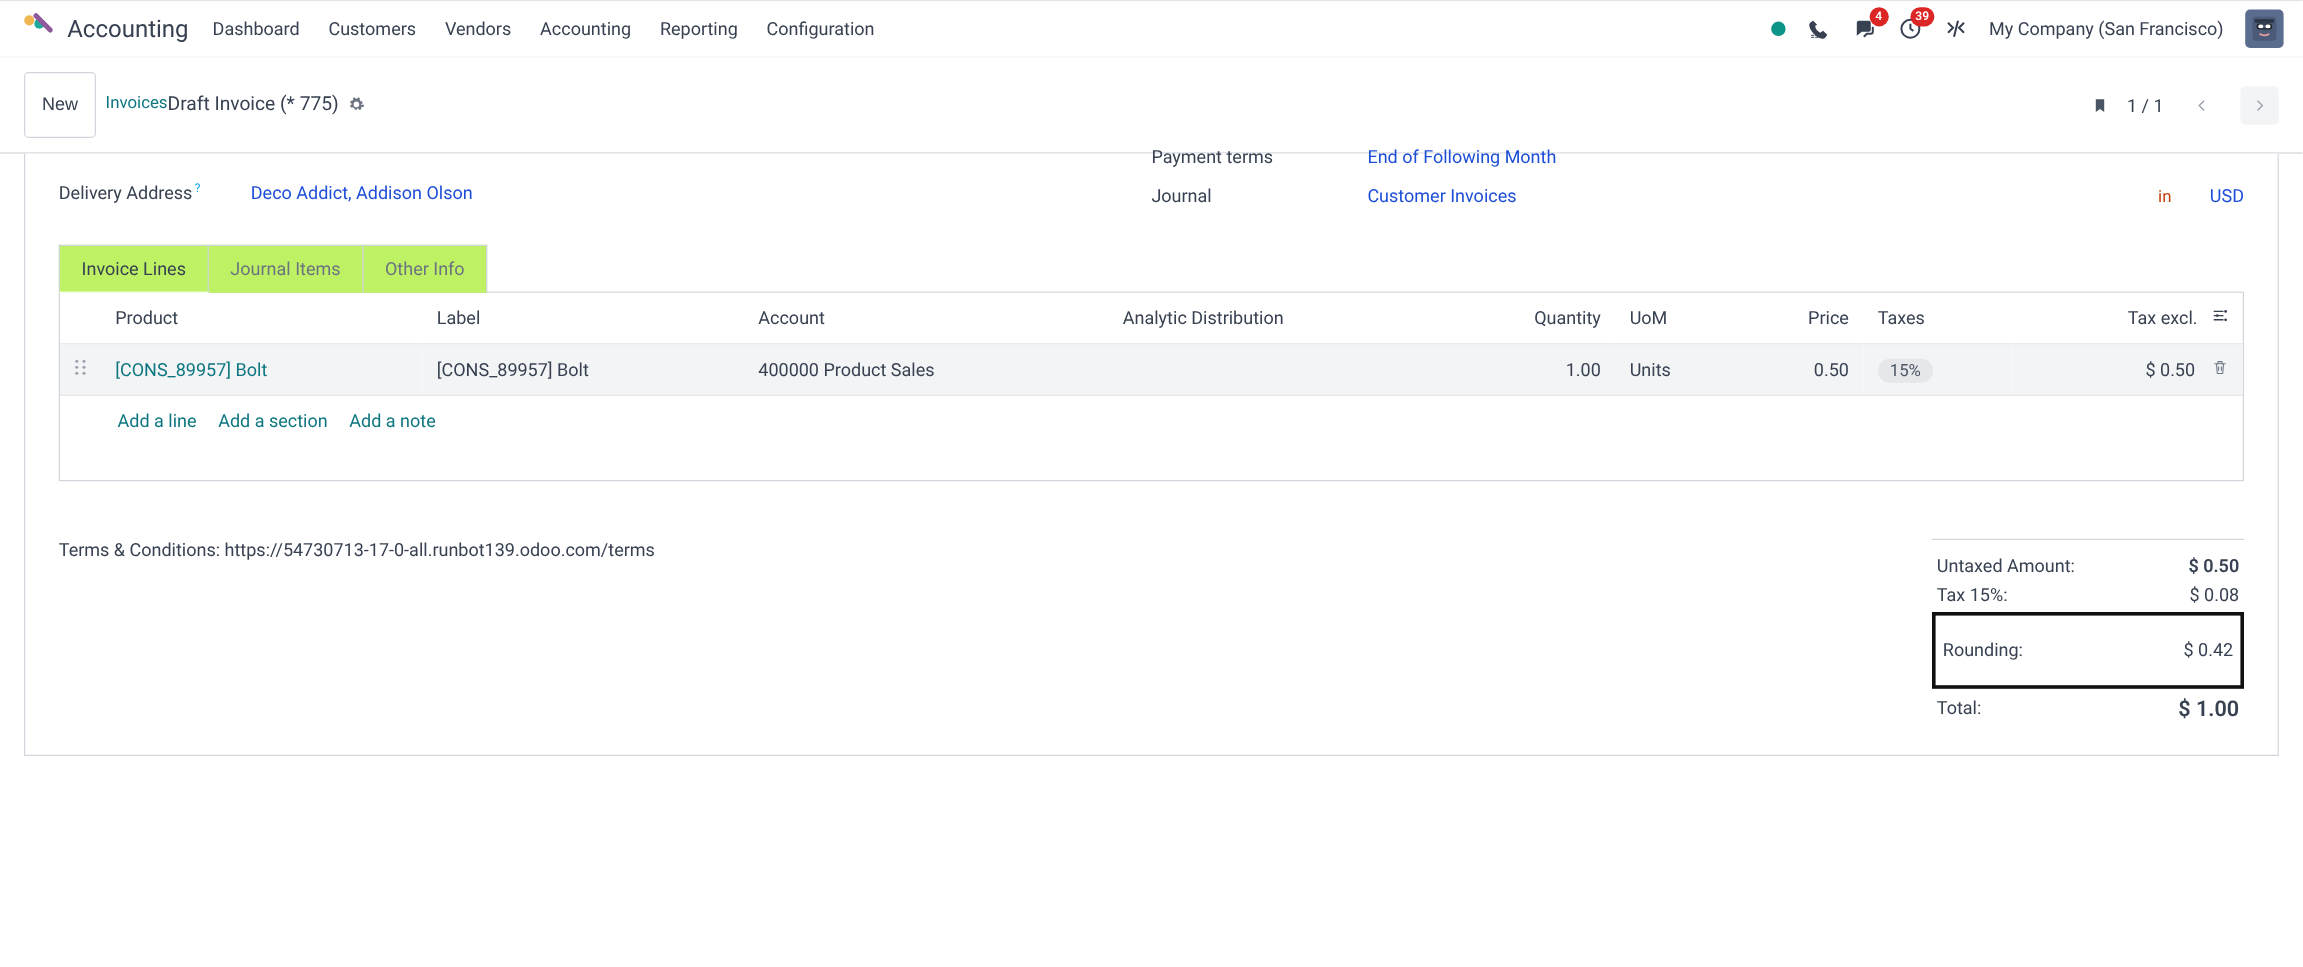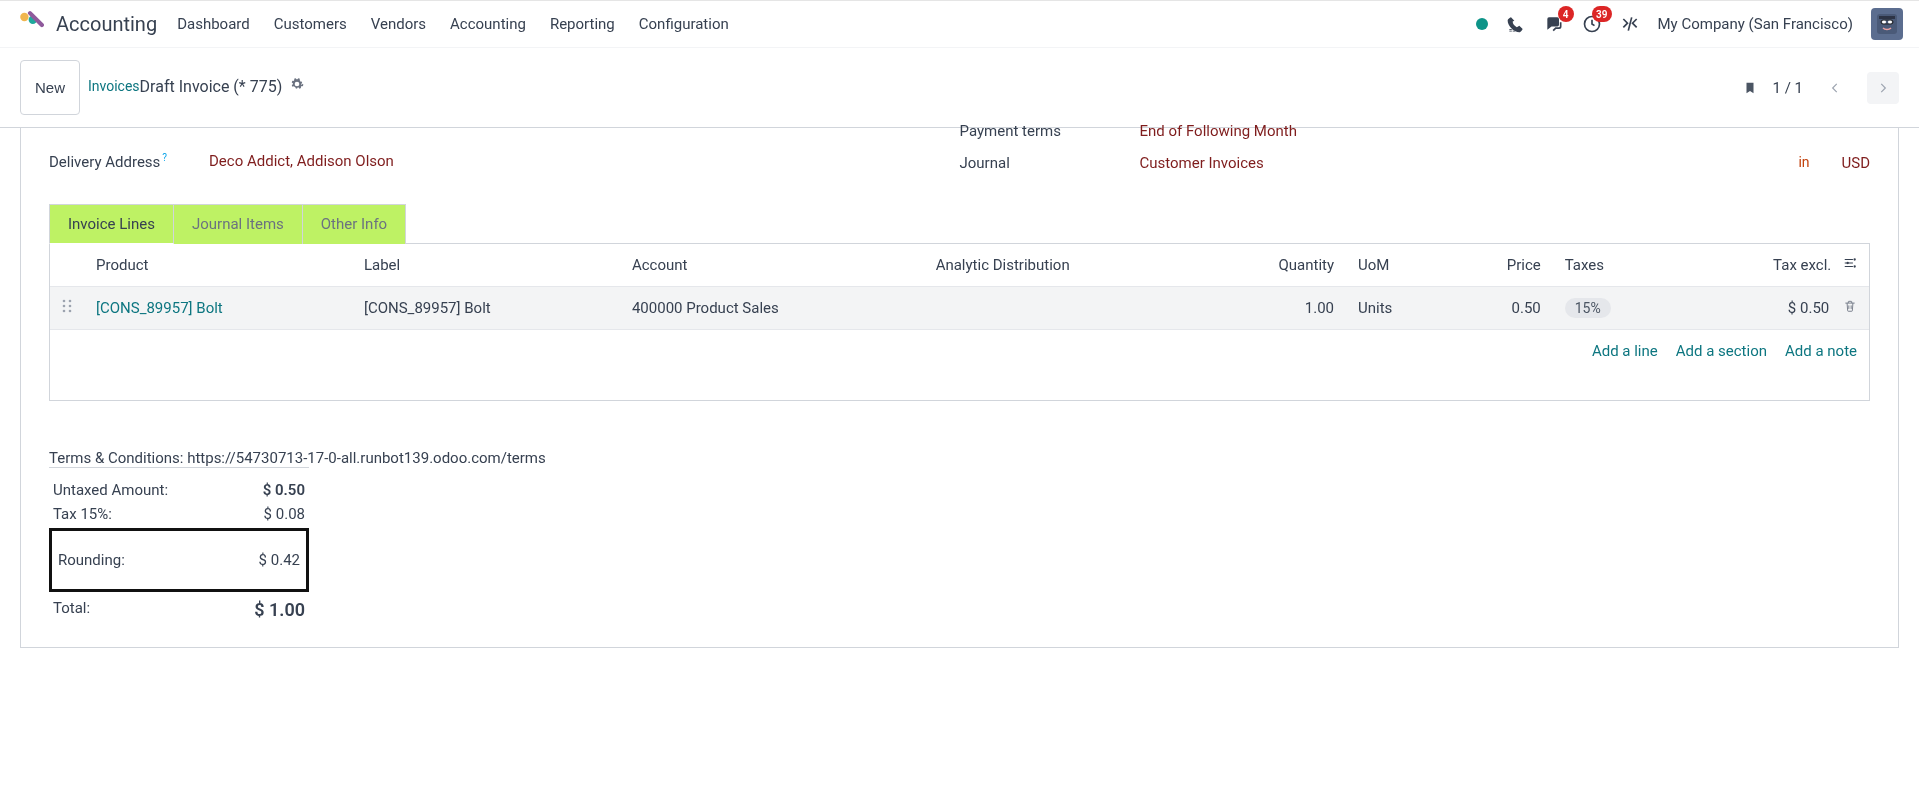--- a/index.html
+++ b/index.html
@@ -82,21 +82,21 @@
   }
   .breadcrumb-parent {
     color: #0d7680;
     font-size: 14px;
     cursor: pointer;
   }
   .breadcrumb-current {
     color: #374151;
     font-size: 16px;
     display: flex;
-    align-items: flex-start;
+    align-items: center;
     gap: 8px;
   }
   .gear-icon { cursor: pointer; display:inline-flex; }
   .gear-icon svg { width: 14px; height: 14px; fill: #6b7280; }
   .cp-right {
     margin-left: auto;
     display: flex;
     align-items: center;
     gap: 16px;
   }
@@ -120,35 +120,35 @@
     border: 1px solid #d1d5db;
     border-top: none;
     padding: 0 28px 24px 28px;
   }
   .top-fields {
     display: flex;
     padding-top: 0;
   }
   .field-group-left { flex: 1; padding-top: 24px; }
   .field-group-right { flex: 1; }
-  .field-row { display: flex; align-items: flex-start; margin-bottom: 14px; }
+  .field-row { display: flex; align-items: flex-end; margin-bottom: 14px; }
   .field-row.cut { margin-top: -6px; }
   .field-label {
     width: 160px;
     color: #374151;
     font-size: 15px;
     position: relative;
   }
   .field-label .help-mark {
     color: #0ea5e9;
     font-size: 10px;
     vertical-align: super;
     margin-left: 2px;
   }
-  .field-value { font-size: 15px; color: #7f1d1d; }
+  .field-value { font-size: 15px; color: #1d4ed8; }
   .journal-in { margin-left: auto; margin-right: 20px; color:#c2410c; }
 
   .tabs {
     display: flex;
     margin-top: 18px;
   }
   .tab {
     padding: 10px 18px;
     border: 1px solid #d1d5db;
     border-bottom: none;
@@ -197,28 +197,27 @@
     background: #e5e7eb;
     border-radius: 10px;
     padding: 2px 10px;
     font-size: 14px;
     color: #4b5563;
   }
   .del-icon { cursor:pointer; display:inline-flex; }
   .del-icon svg { width:14px; height:14px; stroke:#6b7280; fill:none; stroke-width:1.5; }
   .adjust-icon svg { width:14px; height:14px; fill:#374151; }
 
-  .add-actions { padding: 12px 12px 0 48px; display:flex; gap:18px;justify-content:flex-end; }
+  .add-actions { padding: 12px 12px 0 48px; display:flex; gap:18px; }
   .add-link { color: #0d7680; font-size: 15px; cursor: pointer; }
 
   .terms-and-totals {
     display: flex;
     margin-top: 48px;
     align-items: flex-start;
-    flex-direction: column;
   }
   .terms {
     flex: 1;
     font-size: 15px;
     color: #374151;
   }
   .totals {
     width: 260px;
     border-top: 1px solid #d1d5db;
     padding-top: 10px;

